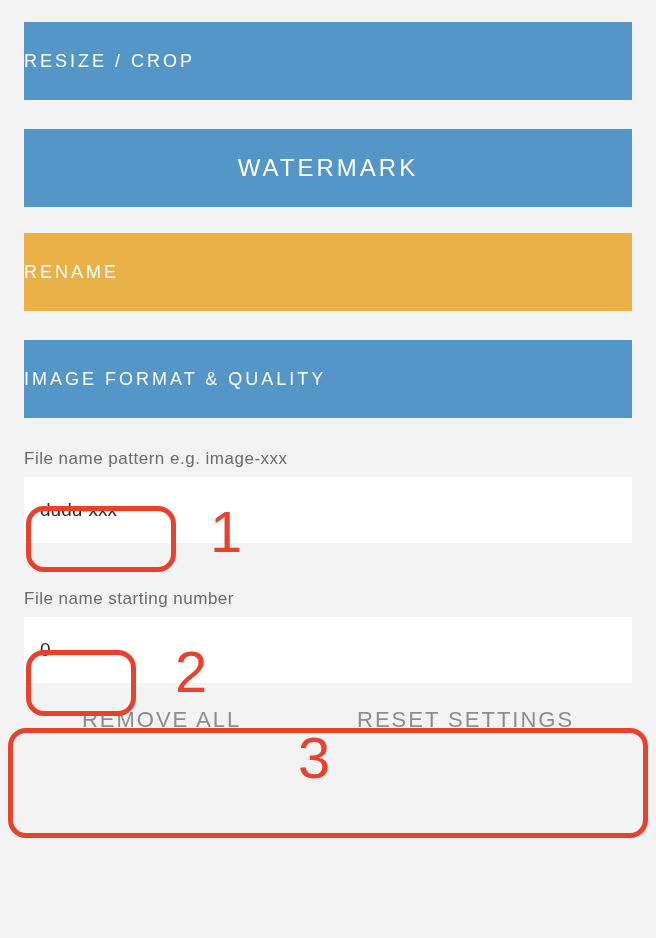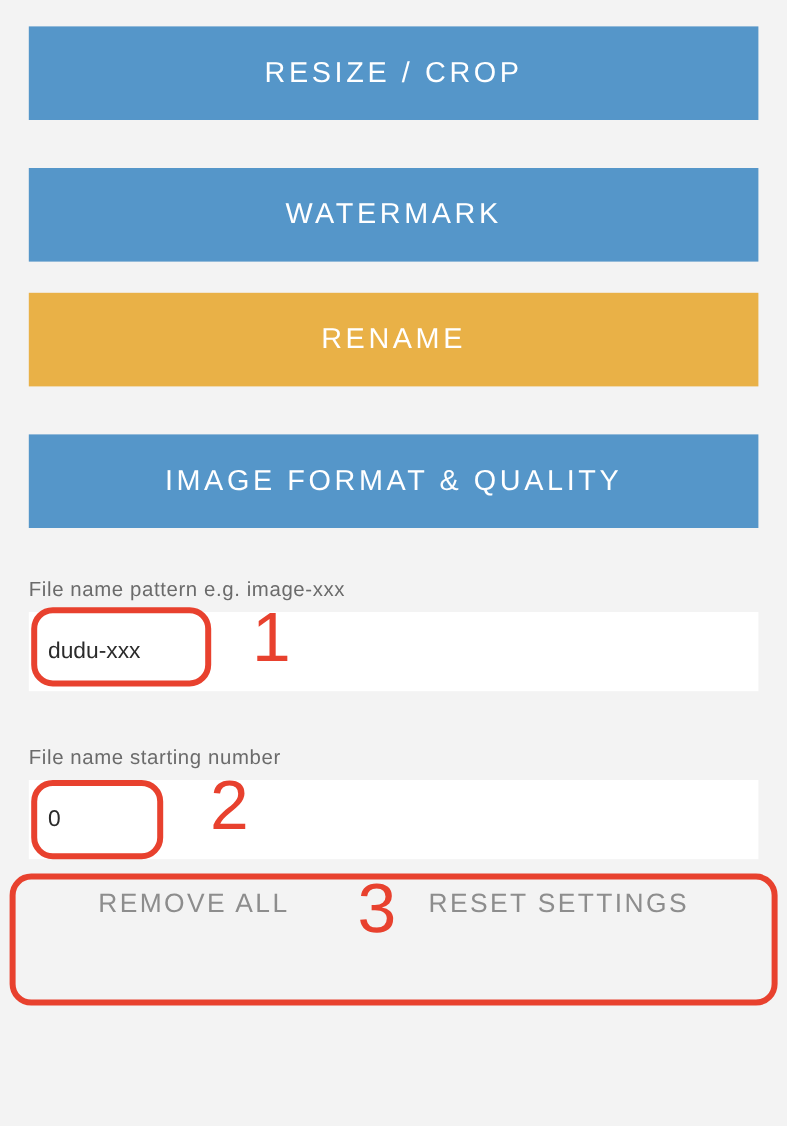--- a/index.html
+++ b/index.html
@@ -17,28 +17,27 @@
     }
     .container {
       padding: 22px 24px 0 24px;
     }
     .panel-btn {
       width: 100%;
       height: 78px;
       background: #5596c9;
       color: #ffffff;
       border: none;
-      font-size: 24px;
+      font-size: 18px;
       letter-spacing: 3px;
       font-weight: 400;
       display: flex;
       align-items: center;
-      justify-content: center;
       cursor: pointer;
-      margin-bottom: 40px;
+      margin-bottom: 29px;
     }
     .panel-row {
       display: flex;
       gap: 19px;
       margin-bottom: 26px;
     }
     .panel-row .panel-half {
       flex: 1;
       height: 78px;
       background: #5596c9;

